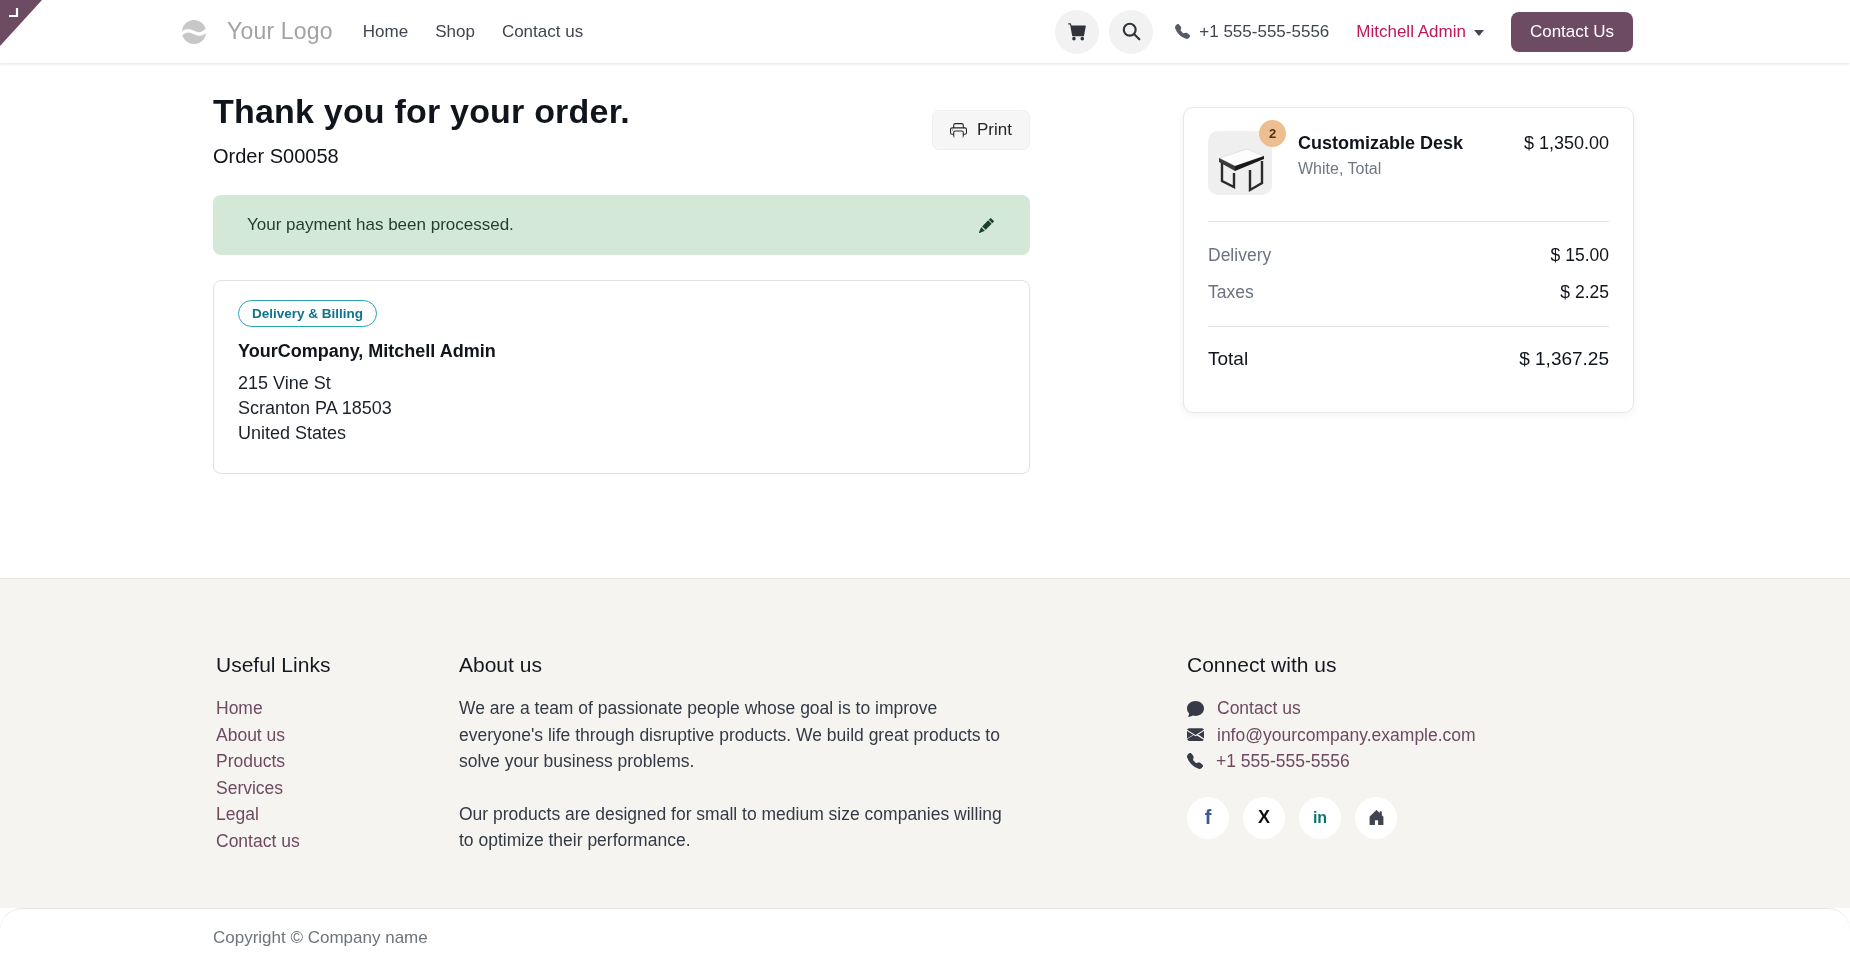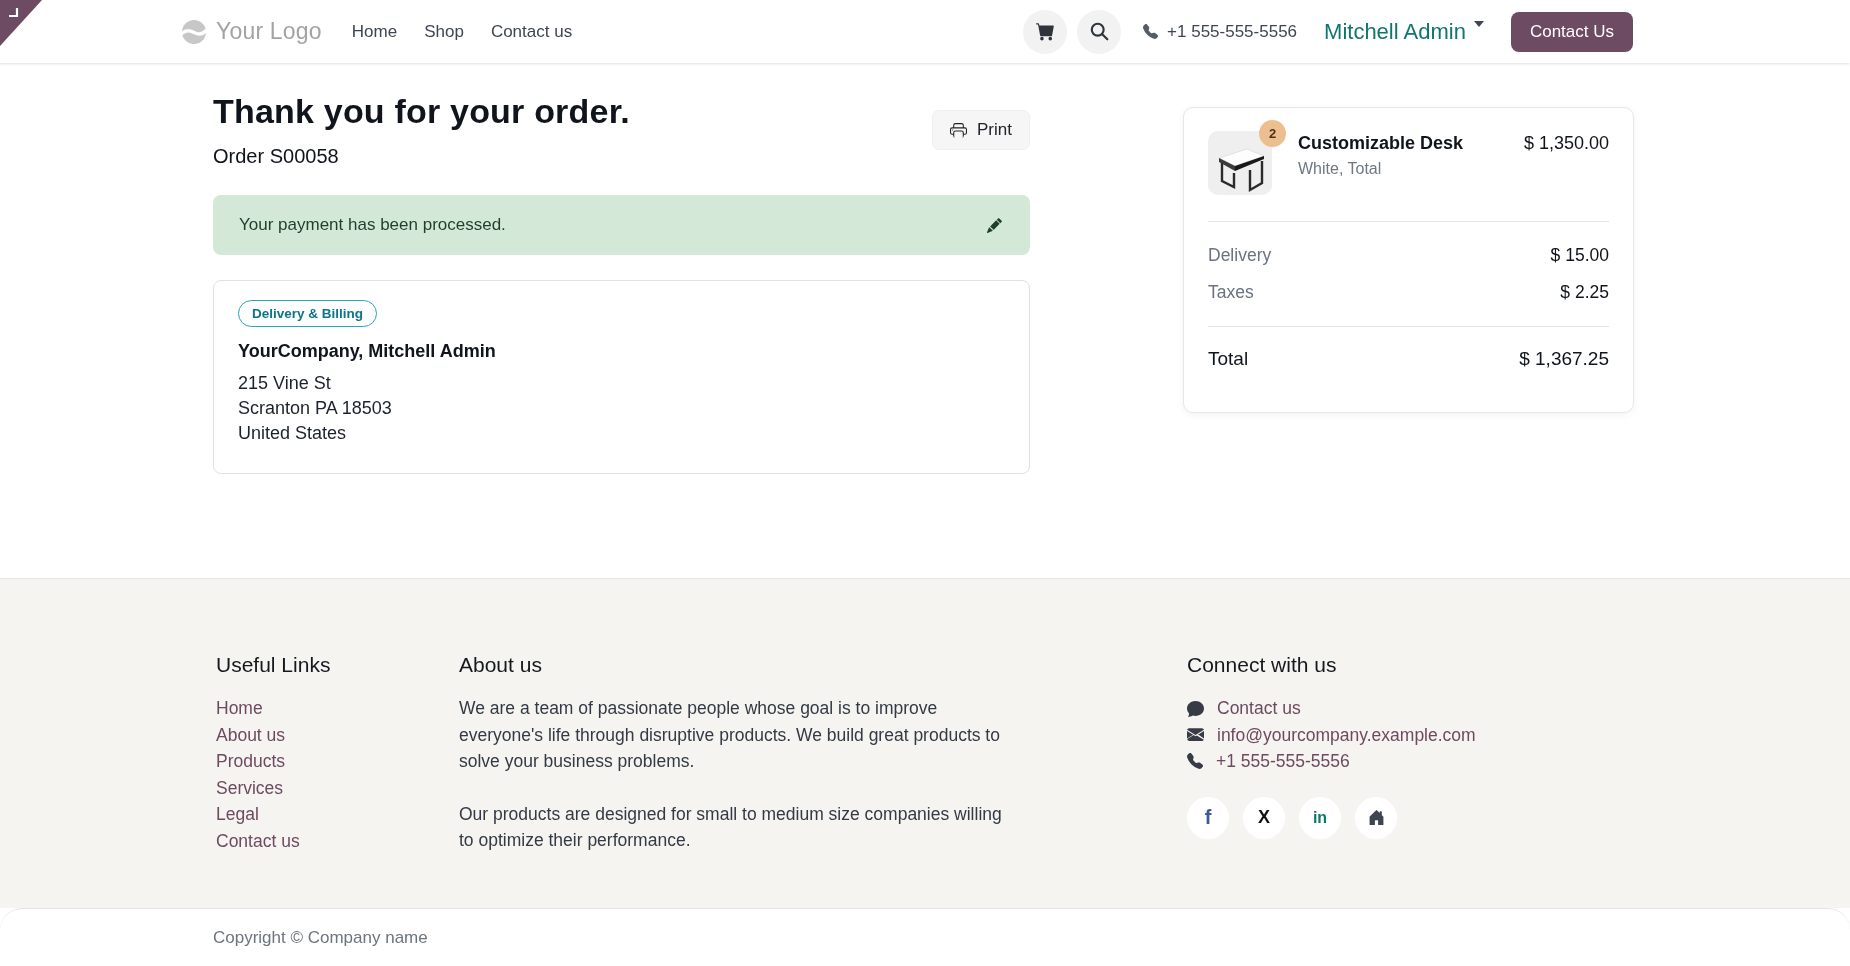--- a/index.html
+++ b/index.html
@@ -5,47 +5,47 @@
   * { margin:0; padding:0; box-sizing:border-box; }
   html,body { width:1850px; height:966px; overflow:hidden; background:#fff;
     font-family:"Liberation Sans", sans-serif; color:#111827; }
 
   
   .header { position:relative; height:63px; background:#fff; display:flex; align-items:center;
     padding:0 217px 0 181px; box-shadow:0 1px 3px rgba(0,0,0,.12); z-index:5; }
   .corner-ribbon { position:absolute; top:0; left:0; width:0; height:0;
     border-top:46px solid #6c4b63; border-right:42px solid transparent; cursor:pointer; }
   .corner-ribbon svg { position:absolute; top:-40px; left:7px; }
-  .logo { display:flex; align-items:center; gap:9px; cursor:pointer; }
+  .logo { display:flex; align-items:center; gap:20px; cursor:pointer; }
   .logo-text { font-size:23px; color:#a3a3a3; letter-spacing:.2px; }
   .nav { display:flex; align-items:center; gap:27px; margin-left:30px; }
   .nav a { font-size:17px; color:#3f4651; text-decoration:none; cursor:pointer; }
   .header-right { margin-left:auto; display:flex; align-items:center; }
   .icon-circle { width:44px; height:44px; border-radius:50%; background:#f2f2f2; border:none;
     display:flex; align-items:center; justify-content:center; cursor:pointer; margin-left:10px; }
   .phone-link { display:flex; align-items:center; gap:9px; margin-left:22px; font-size:17px;
     color:#3f4651; text-decoration:none; cursor:pointer; }
-  .user-menu { display:flex; align-items:flex-start; gap:8px; margin-left:27px; font-size:22px;
-    color:#0f766e; cursor:pointer; }
+  .user-menu { display:flex; align-items:center; gap:8px; margin-left:27px; font-size:17px;
+    color:#be185d; cursor:pointer; }
   .caret-down { width:0; height:0; border-left:5px solid transparent; border-right:5px solid transparent;
     border-top:6px solid #3f4651; margin-top:2px; }
   .btn-primary { margin-left:27px; background:#6c4b63; color:#fff; font-size:17px; border:none;
     border-radius:8px; padding:10px 19px; cursor:pointer; font-family:inherit; }
 
   
   .main { height:515px; display:flex; justify-content:space-between; padding:29px 216px 0 213px; }
   .left-col { width:817px; }
   .title-row { display:flex; justify-content:space-between; align-items:flex-start; }
   h1 { font-size:34px; font-weight:600; color:#10141c; letter-spacing:.2px; }
   .btn-print { display:flex; align-items:center; gap:10px; background:#f6f6f6; border:1px solid #efefef;
     border-radius:7px; padding:9px 17px; font-size:17px; color:#212529; cursor:pointer;
     margin-top:18px; font-family:inherit; }
   .order-ref { font-size:20px; margin-top:14px; color:#10141c; }
   .alert-success { margin-top:27px; background:#d4e8d7; color:#1d3f2c; border-radius:8px;
-    padding:20px 26px; display:flex; justify-content:space-between; align-items:center; font-size:17px;gap:36px; }
+    padding:20px 34px; display:flex; justify-content:space-between; align-items:center; font-size:17px;gap:36px; }
   .alert-edit { background:none; border:none; cursor:pointer; display:flex; padding:2px; }
   .address-card { margin-top:25px; border:1px solid #dee2e6; border-radius:8px; padding:19px 24px 27px; }
   .pill-badge { display:inline-block; border:1px solid #2ba3ba; color:#0f7489; background:#fdfefe;
     border-radius:999px; font-size:13.5px; font-weight:700; padding:5px 13px; }
   .recipient { margin-top:14px; font-size:18px; font-weight:700; color:#10141c; }
   .address-lines { margin-top:9px; font-size:18px; line-height:25px; color:#1c222d; }
 
   
   .order-card { width:451px; margin-top:15px; background:#fff; border:1px solid #e7e7e7;
     border-radius:10px; padding:23px 24px 42px; box-shadow:0 2px 8px rgba(0,0,0,.05);

